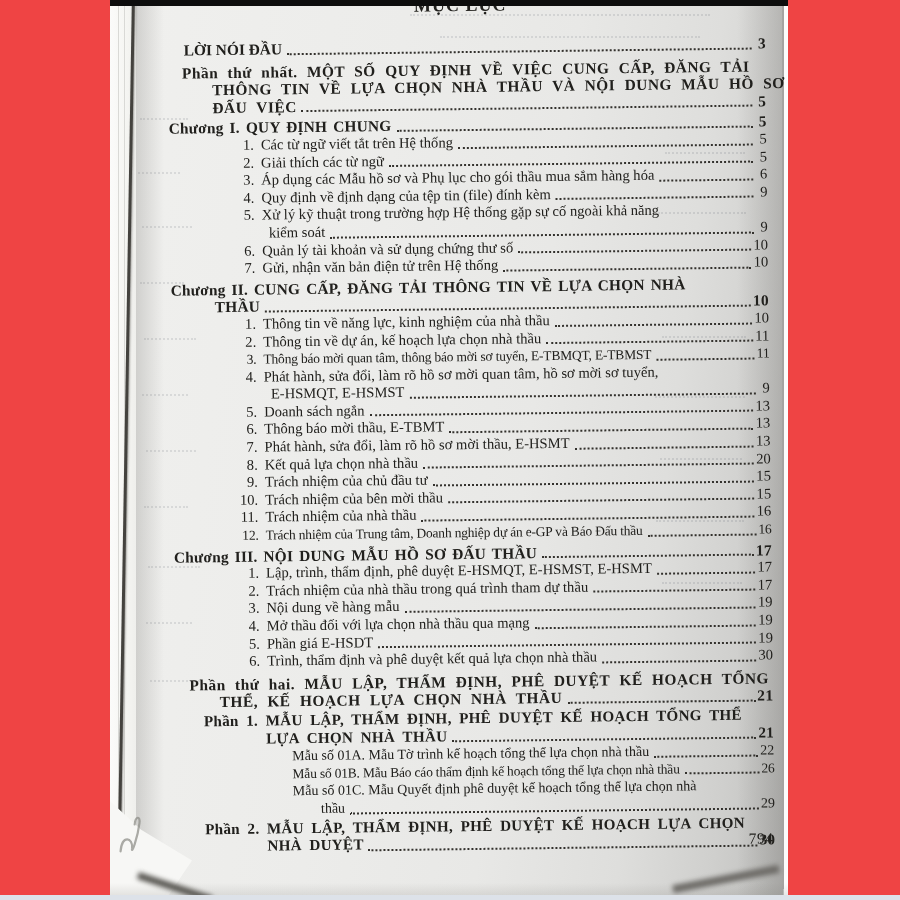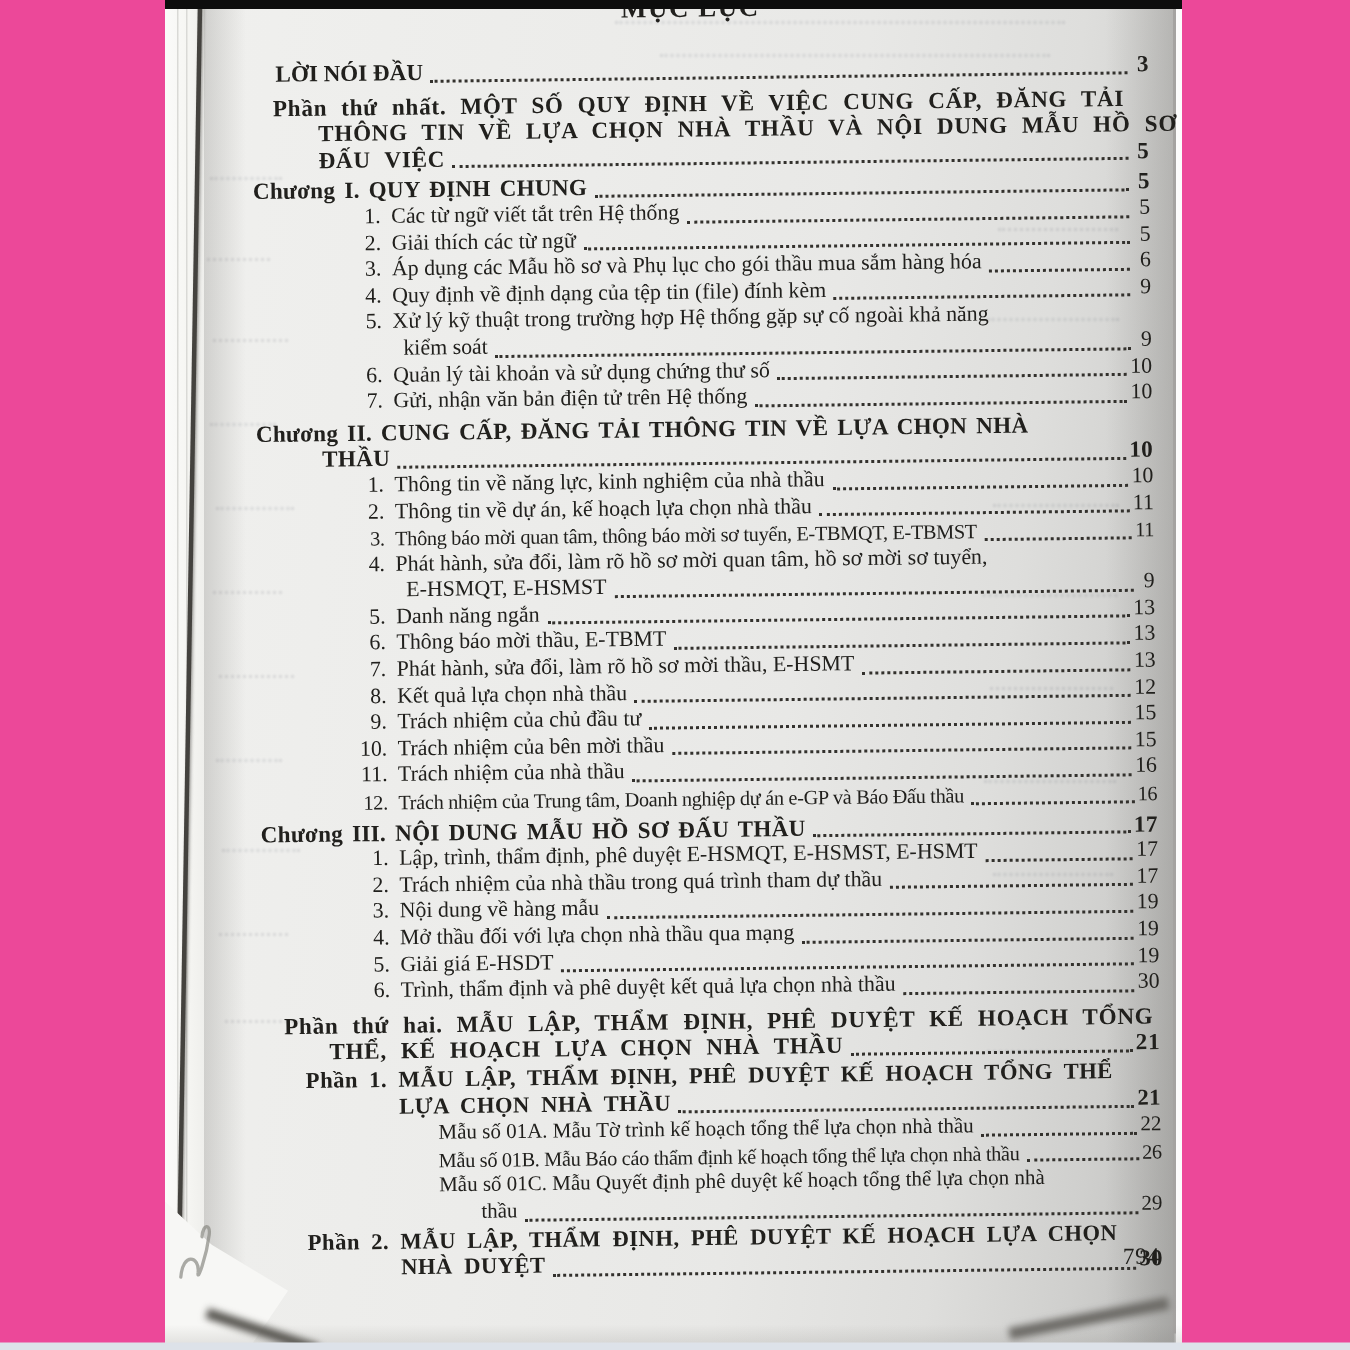--- a/index.html
+++ b/index.html
@@ -1,17 +1,17 @@
 <!DOCTYPE html>
 <html><head>
 <meta charset="utf-8">
 <style>
   html,body{margin:0;padding:0;background:#ffffff;}
   *{box-sizing:border-box;}
-  .canvas{position:relative;width:900px;height:900px;background:#ec4899;overflow:hidden;
+  .canvas{position:relative;width:900px;height:900px;background:#ef4444;overflow:hidden;
           font-family:"Liberation Serif","DejaVu Serif",serif;color:#21201d;user-select:none;}
 
   
   .photo{position:absolute;left:110px;top:0;width:678px;height:897px;overflow:hidden;
          background:linear-gradient(97deg,#f0f0ee 0%,#ececea 38%,#e8e8e6 60%,#dededc 78%,#cfcfcd 90%,#c1c1bf 98%);}
   .topbar{position:absolute;left:0;top:0;width:100%;height:6px;background:#0d0d0d;z-index:9;}
 
   
   .stack{position:absolute;left:0;top:0;bottom:0;width:26px;
          background:linear-gradient(90deg,#fbfbfa 0%,#f6f6f3 55%,#efefec 100%);z-index:4;}
@@ -256,21 +256,21 @@
             </div>
             <div class="row cont">
               <span class="txt">E-HSMQT, E-HSMST</span>
               <span class="dots"></span>
               <span class="pg">9</span>
             </div>
           </div>
           <div class="entry item">
             <div class="row">
               <span class="num">5.</span>
-              <span class="txt">Danh năng ngắn</span>
+              <span class="txt">Doanh sách ngắn</span>
               <span class="dots"></span>
               <span class="pg">13</span>
             </div>
           </div>
           <div class="entry item">
             <div class="row">
               <span class="num">6.</span>
               <span class="txt">Thông báo mời thầu, E-TBMT</span>
               <span class="dots"></span>
               <span class="pg">13</span>
@@ -282,21 +282,21 @@
               <span class="txt">Phát hành, sửa đổi, làm rõ hồ sơ mời thầu, E-HSMT</span>
               <span class="dots"></span>
               <span class="pg">13</span>
             </div>
           </div>
           <div class="entry item">
             <div class="row">
               <span class="num">8.</span>
               <span class="txt">Kết quả lựa chọn nhà thầu</span>
               <span class="dots"></span>
-              <span class="pg">12</span>
+              <span class="pg">20</span>
             </div>
           </div>
           <div class="entry item">
             <div class="row">
               <span class="num">9.</span>
               <span class="txt">Trách nhiệm của chủ đầu tư</span>
               <span class="dots"></span>
               <span class="pg">15</span>
             </div>
           </div>
@@ -359,21 +359,21 @@
             <div class="row">
               <span class="num">4.</span>
               <span class="txt">Mở thầu đối với lựa chọn nhà thầu qua mạng</span>
               <span class="dots"></span>
               <span class="pg">19</span>
             </div>
           </div>
           <div class="entry item">
             <div class="row">
               <span class="num">5.</span>
-              <span class="txt">Giải giá E-HSDT</span>
+              <span class="txt">Phần giá E-HSDT</span>
               <span class="dots"></span>
               <span class="pg">19</span>
             </div>
           </div>
           <div class="entry item">
             <div class="row">
               <span class="num">6.</span>
               <span class="txt">Trình, thẩm định và phê duyệt kết quả lựa chọn nhà thầu</span>
               <span class="dots"></span>
               <span class="pg">30</span>

